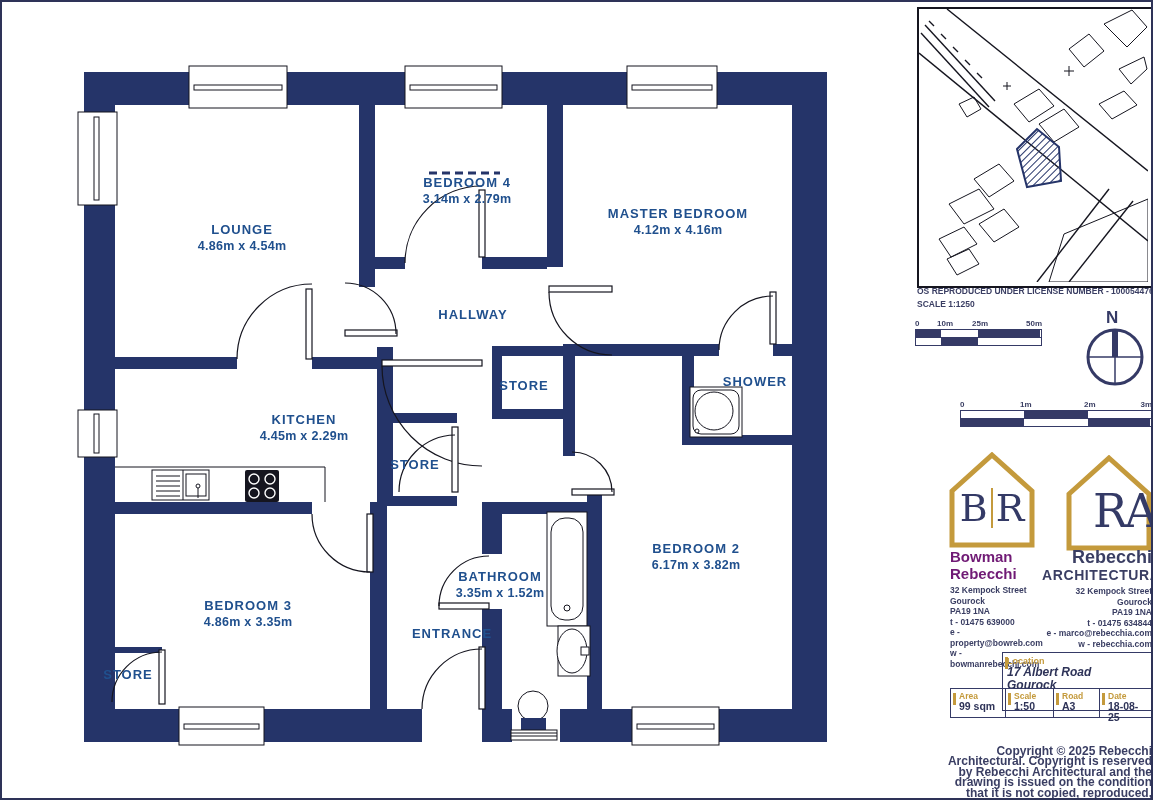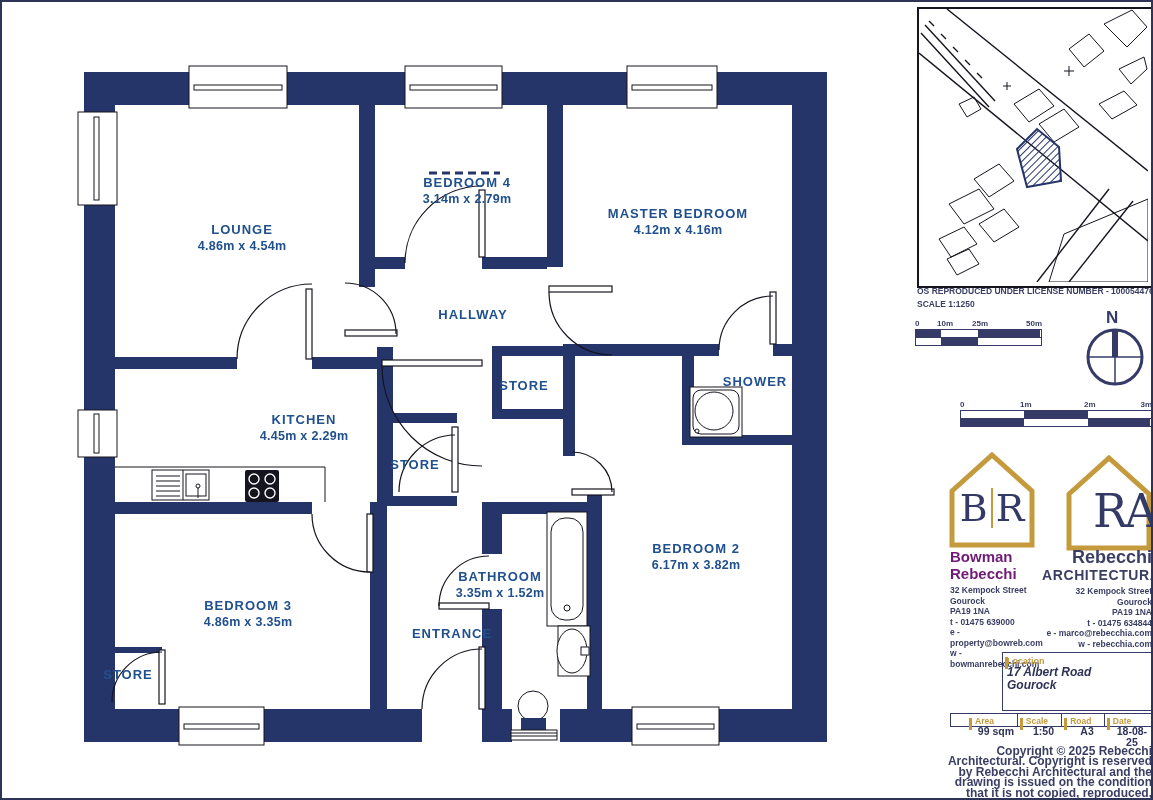--- a/index.html
+++ b/index.html
@@ -27,25 +27,25 @@
     font-family:"DejaVu Serif", serif;color:#343a66;}
   .gold-pipe{width:2px;height:40px;background:#c49a3c;margin:0 3px;}
   .co-name{font-size:15px;font-weight:bold;color:#701a75;line-height:17px;}
   .co-name2{font-size:18px;font-weight:bold;color:#3a3e63;line-height:19px;}
   .co-arch{font-size:14px;font-weight:bold;color:#3a3e63;letter-spacing:.6px;}
   .addr{font-size:8.5px;font-weight:bold;color:#3a3e63;line-height:10.5px;margin-top:3px;}
   .loc-box{left:1000px;top:650px;width:202px;height:59px;border:1.5px solid #353a66;box-sizing:border-box;padding:3px 6px 0 4px;}
   .gold-bar{position:absolute;left:2px;top:4px;width:3px;height:12px;background:#c49a3c;}
   .loc-label{font-size:9px;font-weight:bold;color:#c49a3c;}
   .loc-val{font-size:12px;font-weight:bold;color:#2e3358;line-height:13px;font-style:italic;}
-  .details{left:948px;top:711px;width:202px;height:14px;border:1.5px solid #353a66;box-sizing:border-box;display:flex;padding-left:16px;}
+  .details{left:948px;top:686px;width:202px;height:30px;border:1.5px solid #353a66;box-sizing:border-box;display:flex;}
   .cell{position:relative;box-sizing:border-box;padding:2px 0 0 8px;border-left:1.5px solid #353a66;}
   .cell:first-child{border-left:none;}
   .cell .lab{font-size:8.5px;font-weight:bold;color:#c49a3c;}
-  .cell .val{font-size:10.5px;font-weight:bold;color:#2e3358;line-height:11px;text-align:center;}
+  .cell .val{font-size:10.5px;font-weight:bold;color:#2e3358;line-height:11px;}
   .copyright{left:938px;top:744px;width:212px;font-size:12px;font-weight:bold;color:#3a3e63;
     text-align:right;line-height:10.4px;}
 </style>
 </head>
 <body>
 
 <svg class="abs" style="left:0;top:0" width="910" height="800" viewBox="0 0 910 800">
 
   <g fill="#253469">
     <rect x="82" y="70" width="740" height="33"></rect>

